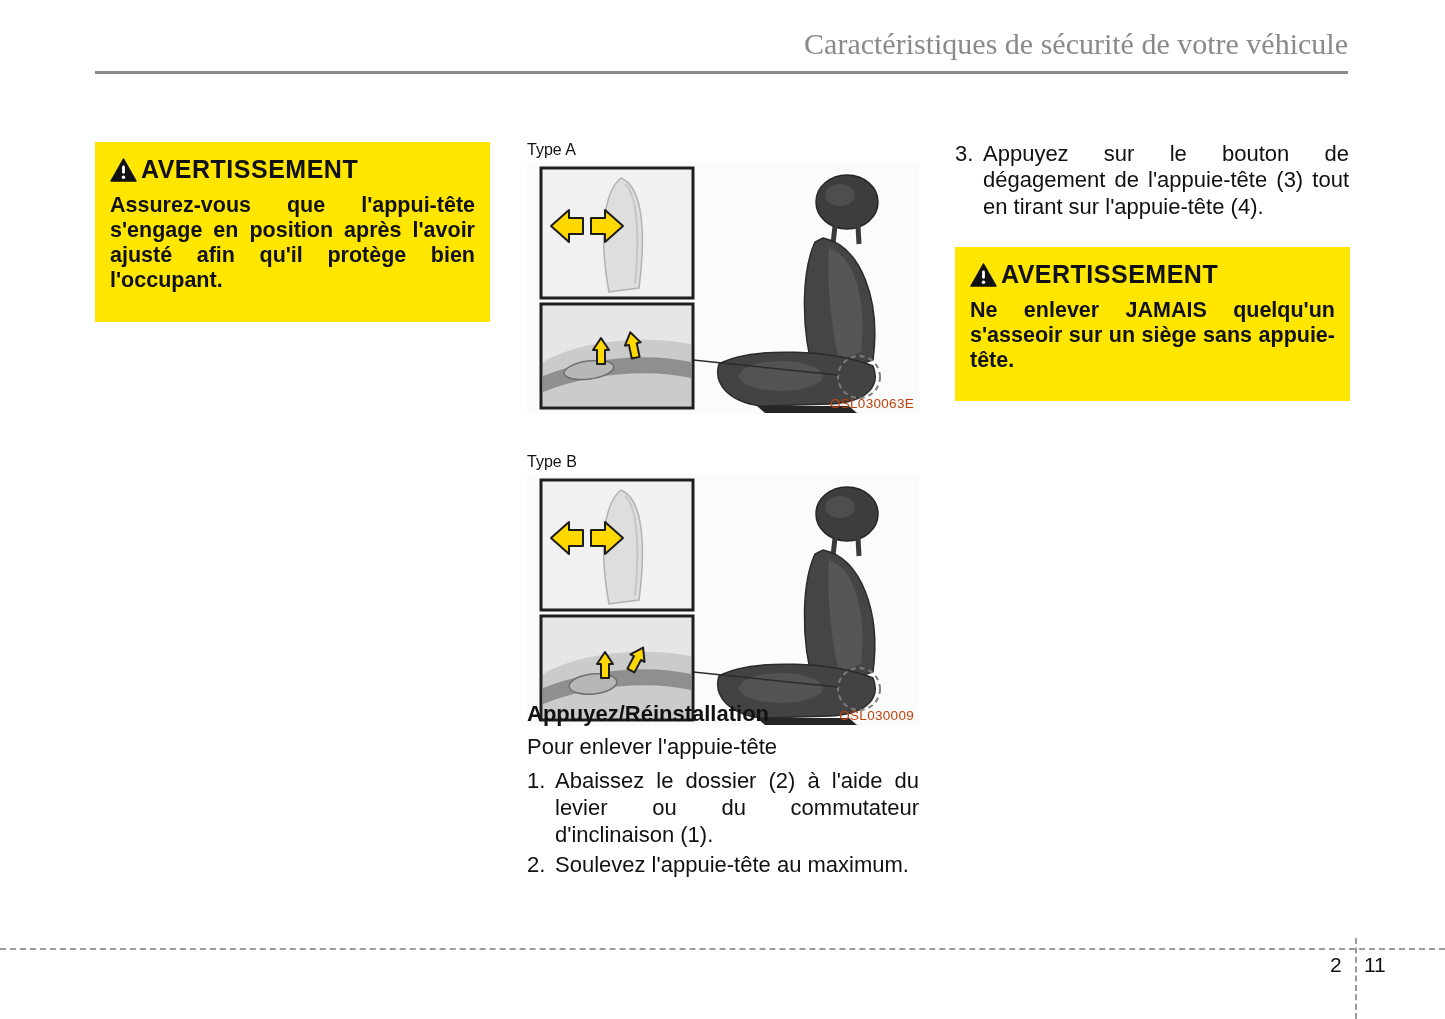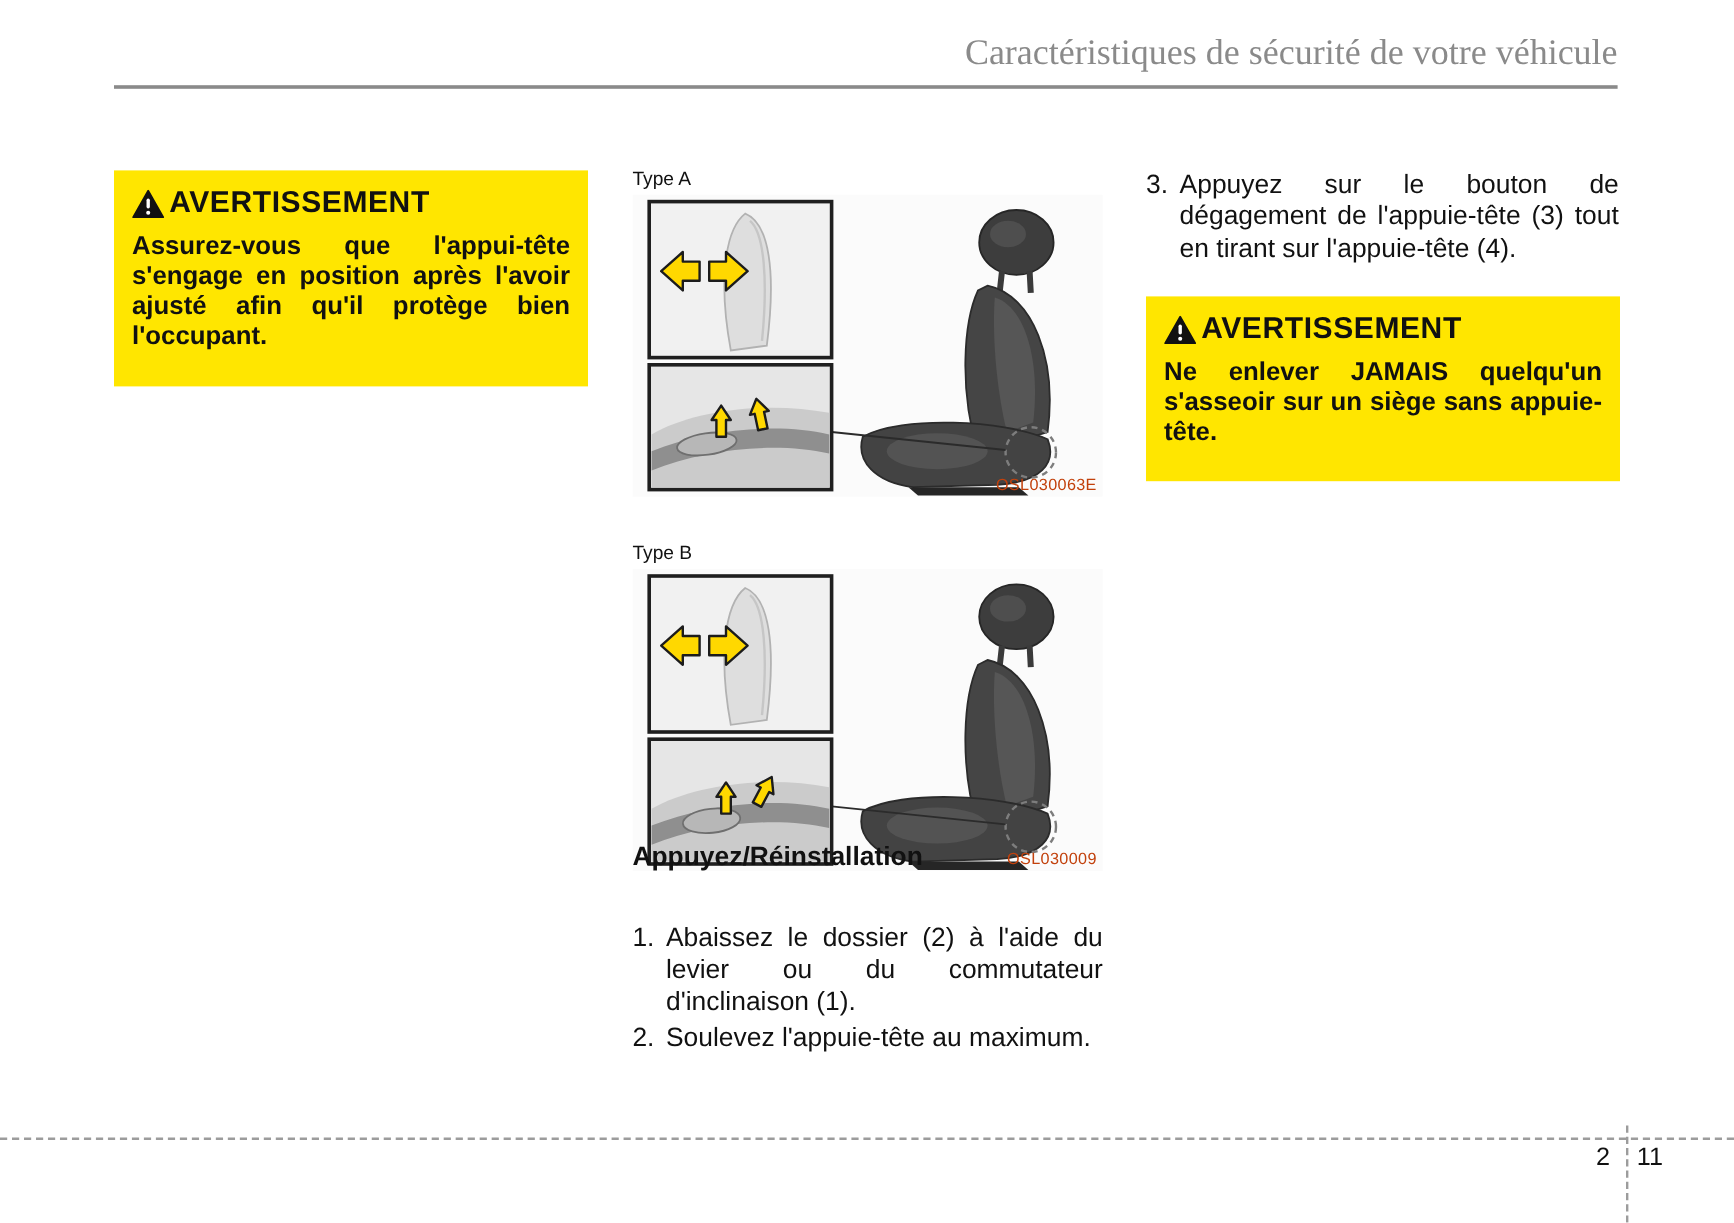--- a/index.html
+++ b/index.html
@@ -180,20 +180,21 @@
           <ellipse cx="66" cy="210" rx="24" ry="10" fill="#b7b7b7" stroke="#6f6f6f" stroke-width="1.5" transform="rotate(-6 66 210)"></ellipse>
           <polygon class="arrow" points="78,178 70,190 74,190 74,204 82,204 82,190 86,190"></polygon>
           <polygon class="arrow" points="110,172 102,184 106,184 106,198 114,198 114,184 118,184" transform="rotate(28 110 185)"></polygon>
         </g>
       </svg>
       <div class="fig-code">OSL030009</div>
     </div>
   </div>
 
   <div class="mid-text" id="removal-heading">Appuyez/Réinstallation</div>
+  <div class="mid-text" id="removal-intro">Pour enlever l'appuie-tête</div>
 
   <div class="mid-text step-row" id="step-1">
     <span class="step-num">1.</span>
     <span class="step-text">Abaissez le dossier (2) à l'aide du levier ou du commutateur d'inclinaison (1).</span>
   </div>
   <div class="mid-text step-row" id="step-2">
     <span class="step-num">2.</span>
     <span class="step-text">Soulevez l'appuie-tête au maximum.</span>
   </div>
 

